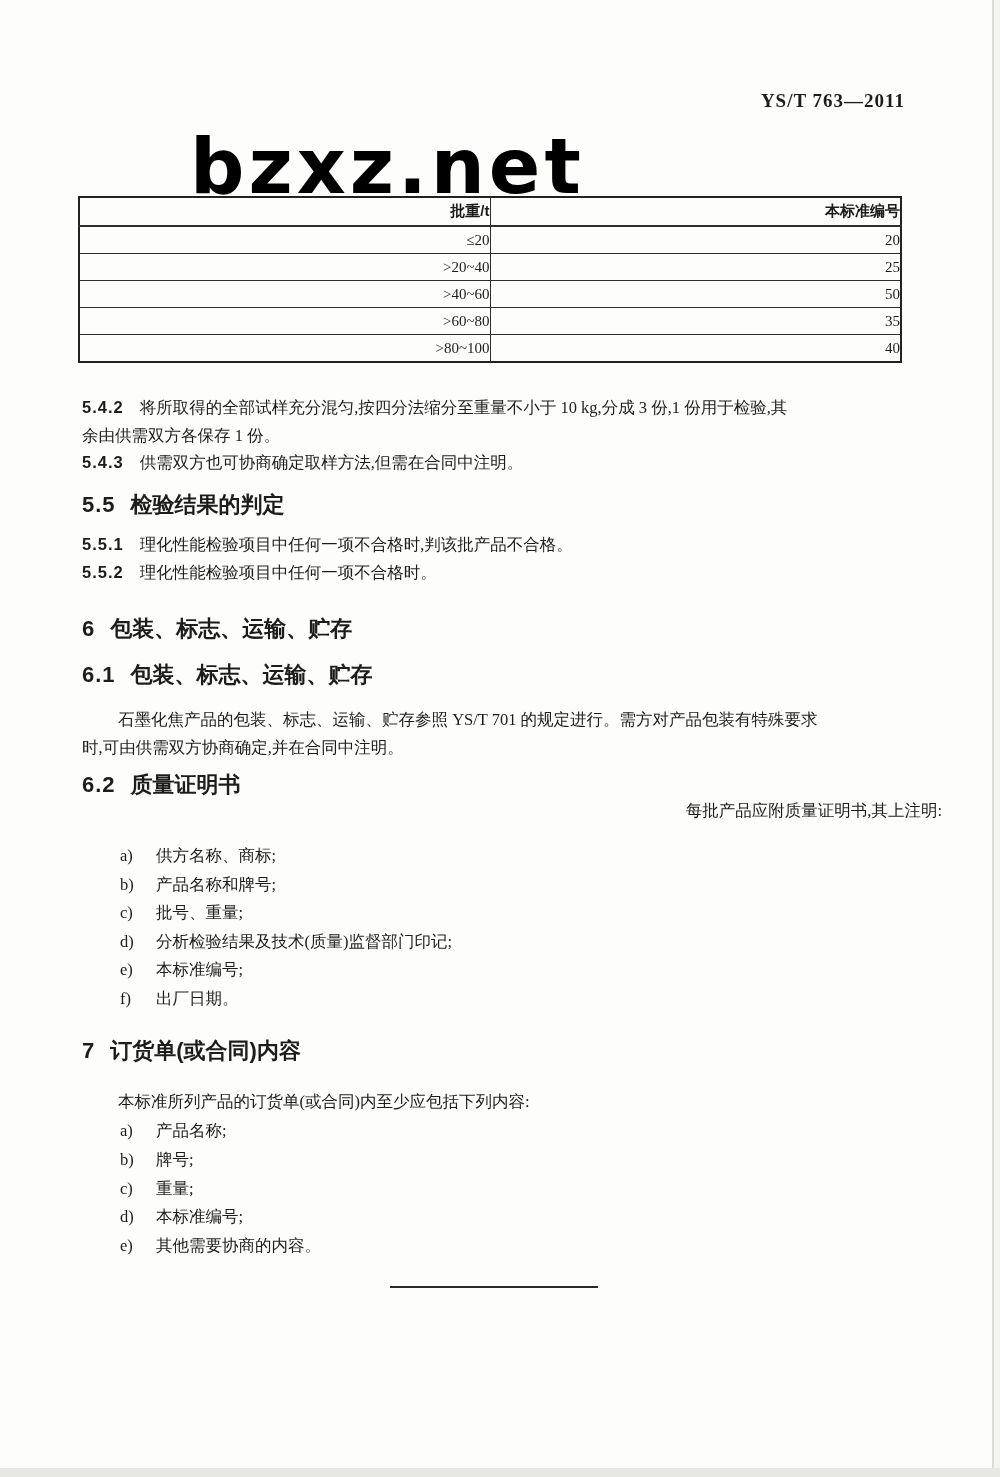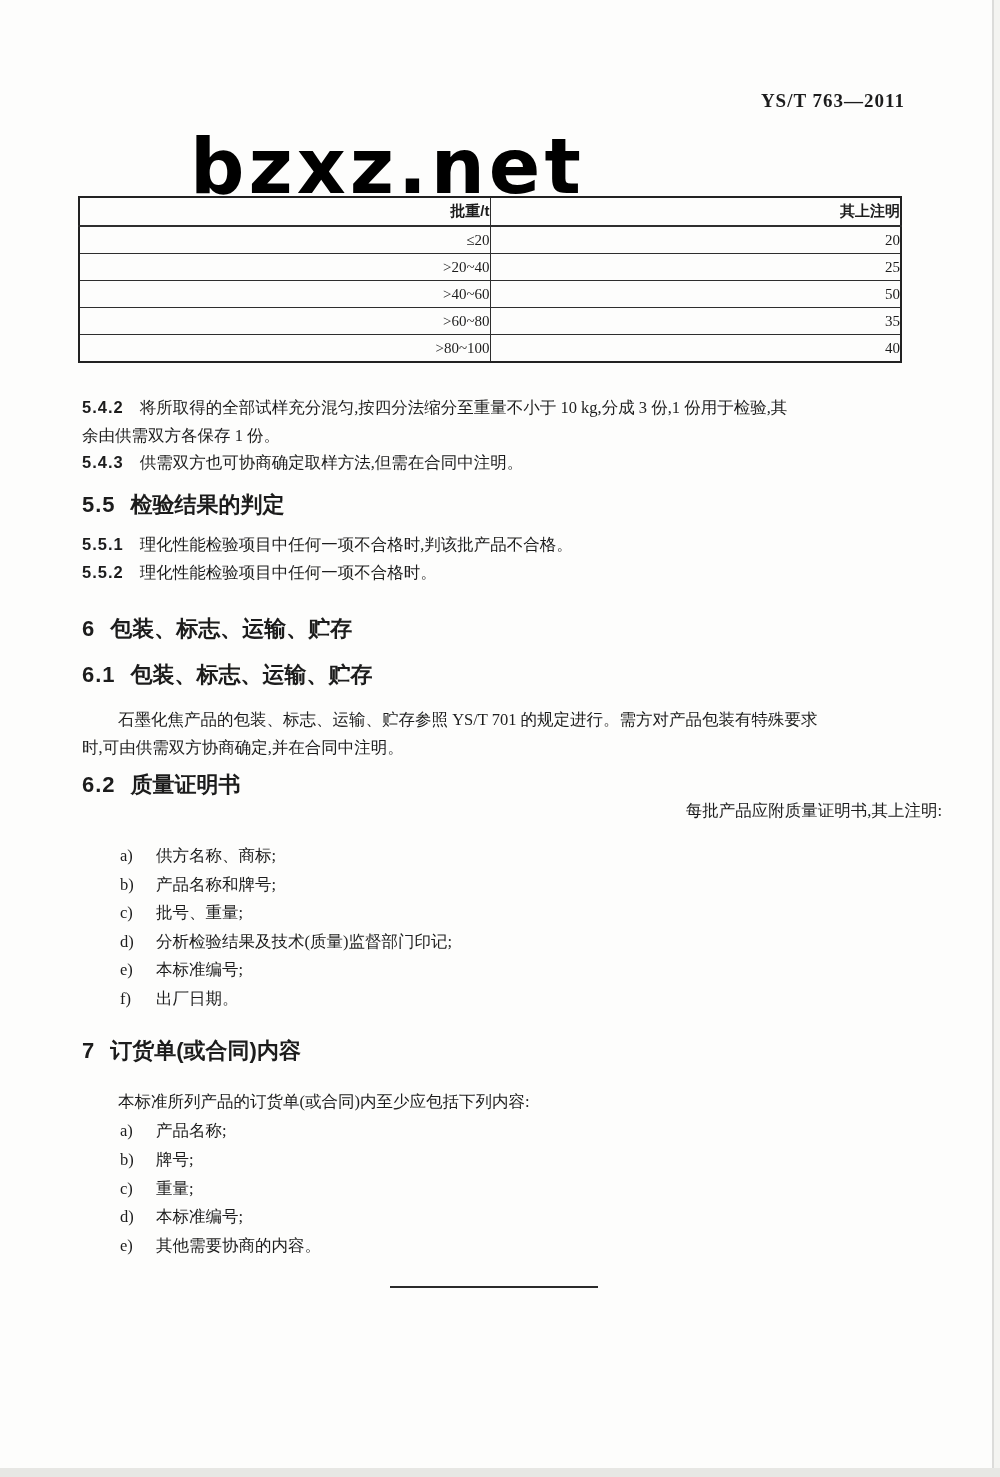--- a/index.html
+++ b/index.html
@@ -137,21 +137,21 @@
 
   <div class="content-layer">
 
     <div class="abs doc-number">YS/T 763—2011</div>
 
 
     <table class="spec">
       <tbody>
           <tr>
         <th>批重/t</th>
-        <th>其上注明</th>
+        <th>本标准编号</th>
       </tr>
       <tr>
         <td>≤20</td>
         <td>20</td>
       </tr>
       <tr>
         <td>&gt;20~40</td>
         <td>25</td>
       </tr>
       <tr>

